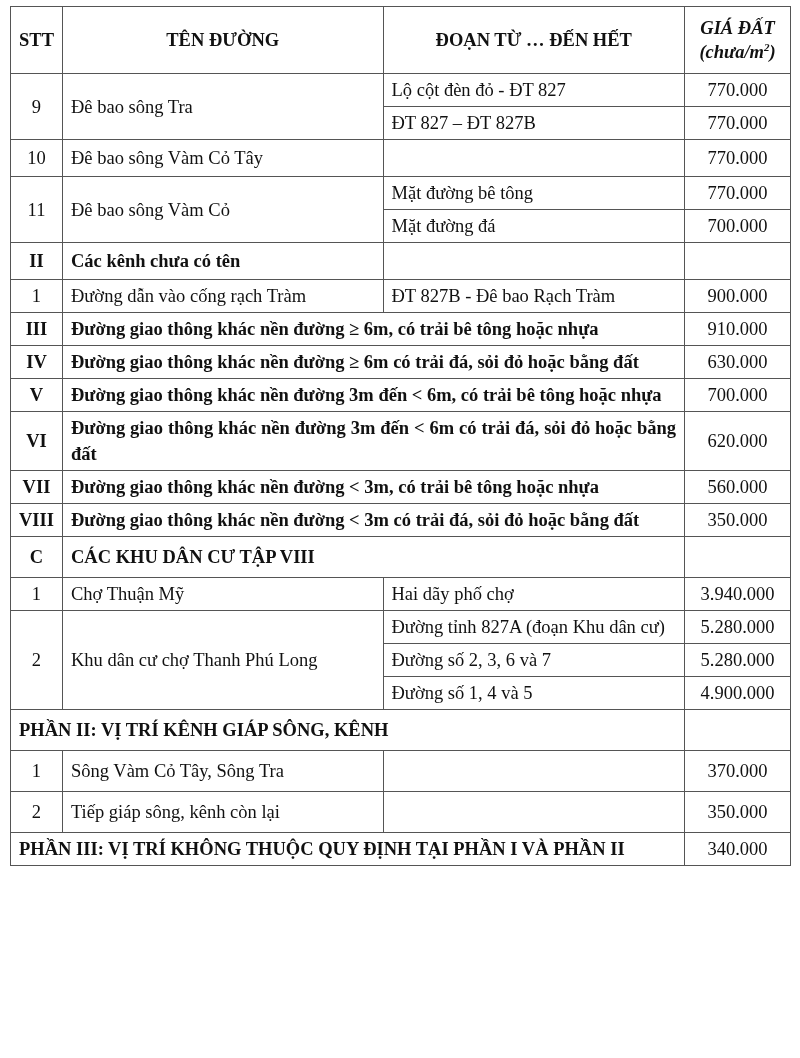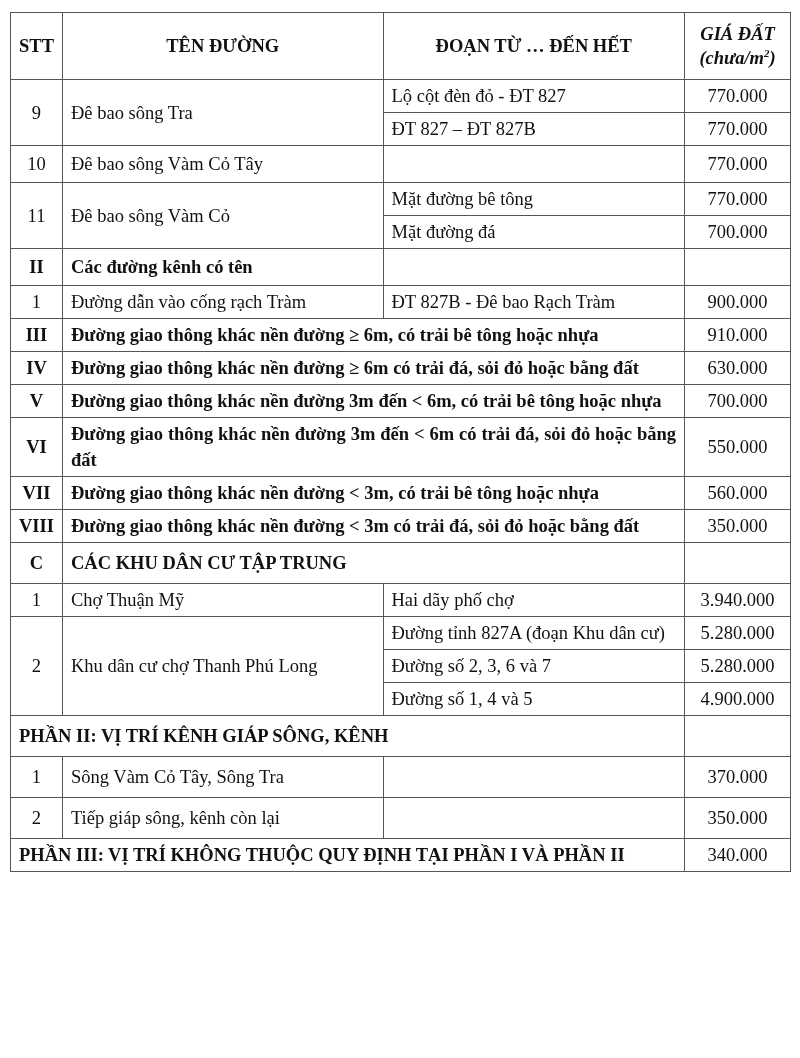--- a/index.html
+++ b/index.html
@@ -1,18 +1,18 @@
 <!DOCTYPE html>
 <html><head>
 <meta charset="utf-8">
 <style>
   html, body { margin: 0; padding: 0; background: #ffffff; }
   body { width: 800px; height: 1058px; overflow: hidden; position: relative; }
   table.price {
-    position: absolute; left: 10px; top: 12px;
+    position: absolute; left: 10px; top: 6px;
     border-collapse: collapse;
     width: 781px;
     font-family: "Liberation Serif", "DejaVu Serif", serif;
     font-size: 18.5px;
     color: #111;
   }
   table.price td, table.price th {
     border: 1.5px solid #555;
     padding: 3px 8px;
     line-height: 26px;
@@ -77,21 +77,21 @@
       <td>Mặt đường bê tông</td>
       <td class="price-val">770.000</td>
     </tr>
     <tr>
       <td>Mặt đường đá</td>
       <td class="price-val">700.000</td>
     </tr>
 
     <tr>
       <td class="stt bold" style="height:30px;">II</td>
-      <td class="bold">Các đường kênh có tên</td>
+      <td class="bold">Các kênh chưa có tên</td>
       <td></td>
       <td></td>
     </tr>
     <tr>
       <td class="stt">1</td>
       <td>Đường dẫn vào cống rạch Tràm</td>
       <td>ĐT 827B - Đê bao Rạch Tràm</td>
       <td class="price-val">900.000</td>
     </tr>
 
@@ -109,38 +109,38 @@
 
     <tr>
       <td class="stt bold">V</td>
       <td class="bold just-last" colspan="2">Đường giao thông khác nền đường 3m đến &lt; 6m, có trải bê tông hoặc nhựa</td>
       <td class="price-val">700.000</td>
     </tr>
 
     <tr>
       <td class="stt bold">VI</td>
       <td class="bold just-last" colspan="2">Đường giao thông khác nền đường 3m đến &lt; 6m có trải đá, sỏi đỏ hoặc bằng đất</td>
-      <td class="price-val">550.000</td>
+      <td class="price-val">620.000</td>
     </tr>
 
     <tr>
       <td class="stt bold">VII</td>
       <td class="bold" colspan="2">Đường giao thông khác nền đường &lt; 3m, có trải bê tông hoặc nhựa</td>
       <td class="price-val">560.000</td>
     </tr>
 
     <tr>
       <td class="stt bold">VIII</td>
       <td class="bold just-last" colspan="2">Đường giao thông khác nền đường &lt; 3m có trải đá, sỏi đỏ hoặc bằng đất</td>
       <td class="price-val">350.000</td>
     </tr>
 
     <tr>
       <td class="stt bold" style="height:34px;">C</td>
-      <td class="bold" colspan="2">CÁC KHU DÂN CƯ TẬP TRUNG</td>
+      <td class="bold" colspan="2">CÁC KHU DÂN CƯ TẬP VIII</td>
       <td></td>
     </tr>
     <tr>
       <td class="stt">1</td>
       <td>Chợ Thuận Mỹ</td>
       <td>Hai dãy phố chợ</td>
       <td class="price-val">3.940.000</td>
     </tr>
     <tr>
       <td class="stt" rowspan="3">2</td>

